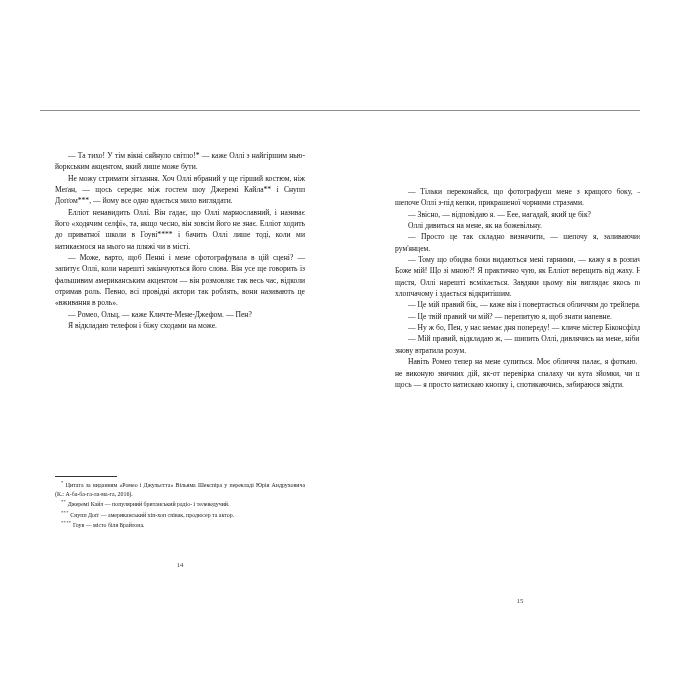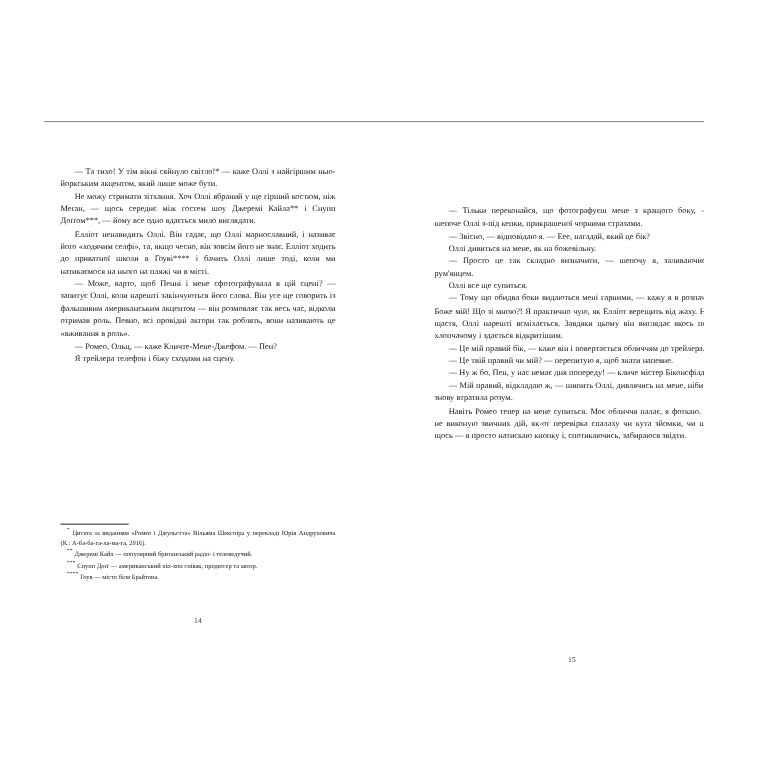--- a/index.html
+++ b/index.html
@@ -113,21 +113,21 @@
       <p class="para">
         <span>Елліот ненавидить Оллі. Він гадає, що Оллі марнославний, і називає його «ходячим селфі», та, якщо чесно, він зовсім його не знає. Елліот ходить до приватної школи в Гоуві**** і бачить Оллі лише тоді, коли ми натикаємося на нього на пляжі чи в місті.</span>
       </p>
       <p class="para">
         <span>— Може, варто, щоб Пенні і мене сфотографувала в цій сцені? — запитує Оллі, коли нарешті закінчуються його слова. Він усе ще говорить із фальшивим американським акцентом — він розмовляє так весь час, відколи отримав роль. Певно, всі провідні актори так роблять, вони називають це «вживання в роль».</span>
       </p>
       <p class="para">
         <span>— Ромео, Ольц, — каже Кличте-Мене-Джефом. — Пен?</span>
       </p>
       <p class="para">
-        <span>Я трейлера телефон і біжу сходами на сцену.</span>
+        <span>Я відкладаю телефон і біжу сходами на може.</span>
       </p>
     </div>
 
     <div class="footnotes">
       <div class="fn-rule"></div>
 
       <p class="fn">
         <span class="mark">*</span>
         <span>Цитата за виданням «Ромео і Джульєтта» Вільяма Шекспіра у перекладі Юрія Андруховича (К.: А-ба-ба-га-ла-ма-га, 2016).</span>
       </p>
@@ -157,23 +157,20 @@
       <p class="para">
         <span>— Звісно, — відповідаю я. — Еее, нагадай, який це бік?</span>
       </p>
       <p class="para">
         <span>Оллі дивиться на мене, як на божевільну.</span>
       </p>
       <p class="para">
         <span>— Просто це так складно визначити, — шепочу я, заливаючись рум'янцем.</span>
       </p>
       <p class="para">
-        <span>Оллі все ще супиться.</span>
-      </p>
-      <p class="para">
         <span>— Тому що обидва боки видаються мені гарними, — кажу я в розпачі. Боже мій! Що зі мною?! Я практично чую, як Елліот верещить від жаху. На щастя, Оллі нарешті всміхається. Завдяки цьому він виглядає якось по-хлопчачому і здається відкритішим.</span>
       </p>
       <p class="para">
         <span>— Це мій правий бік, — каже він і повертається обличчям до трейлера.</span>
       </p>
       <p class="para">
         <span>— Це твій правий чи мій? — перепитую я, щоб знати напевне.</span>
       </p>
       <p class="para">
         <span>— Ну ж бо, Пен, у нас немає дня попереду! — кличе містер Біконсфілд.</span>

